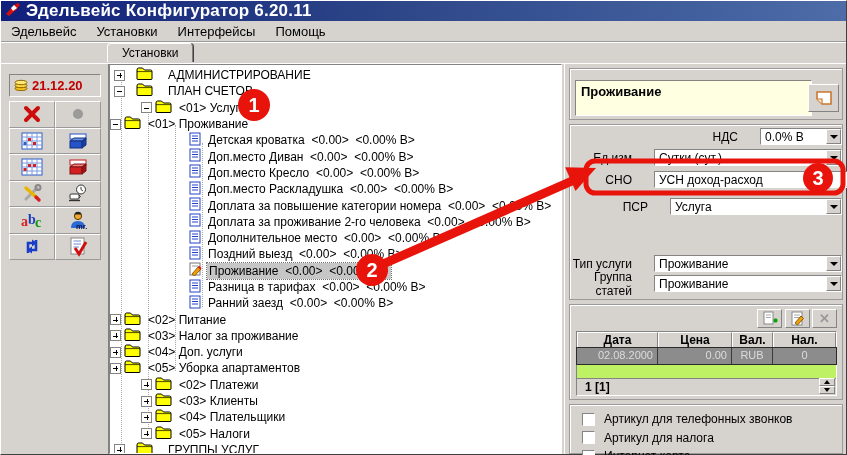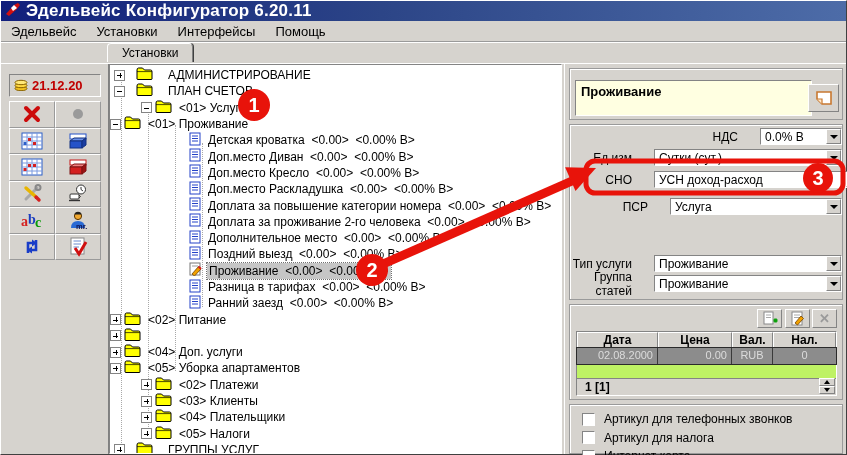--- a/index.html
+++ b/index.html
@@ -469,20 +469,21 @@
         </div>
         <div class="trow level-2 icon-folder expand-plus">
           <span class="ebox"></span>
           <span class="ico ico-f">
             <svg width="17" height="13" viewBox="0 0 17 13">
               <path d="M1 12 V3 Q1 1 2.5 1 L6.5 1 L8.5 3 L14.5 3 Q16 3 16 4.5 V12 Q16 12.5 15 12.5 L2 12.5 Q1 12.5 1 12 Z" fill="#ffff00" stroke="#000" stroke-width="1"></path>
               <path d="M1 4.6 L16 4.6" stroke="#000" stroke-width=".7"></path>
             </svg>
           </span>
 
+          <span class="tlabel">&lt;03&gt; Налог за проживание</span>
         </div>
         <div class="trow level-2 icon-folder expand-plus">
           <span class="ebox"></span>
           <span class="ico ico-f">
             <svg width="17" height="13" viewBox="0 0 17 13">
               <path d="M1 12 V3 Q1 1 2.5 1 L6.5 1 L8.5 3 L14.5 3 Q16 3 16 4.5 V12 Q16 12.5 15 12.5 L2 12.5 Q1 12.5 1 12 Z" fill="#ffff00" stroke="#000" stroke-width="1"></path>
               <path d="M1 4.6 L16 4.6" stroke="#000" stroke-width=".7"></path>
             </svg>
           </span>
 

